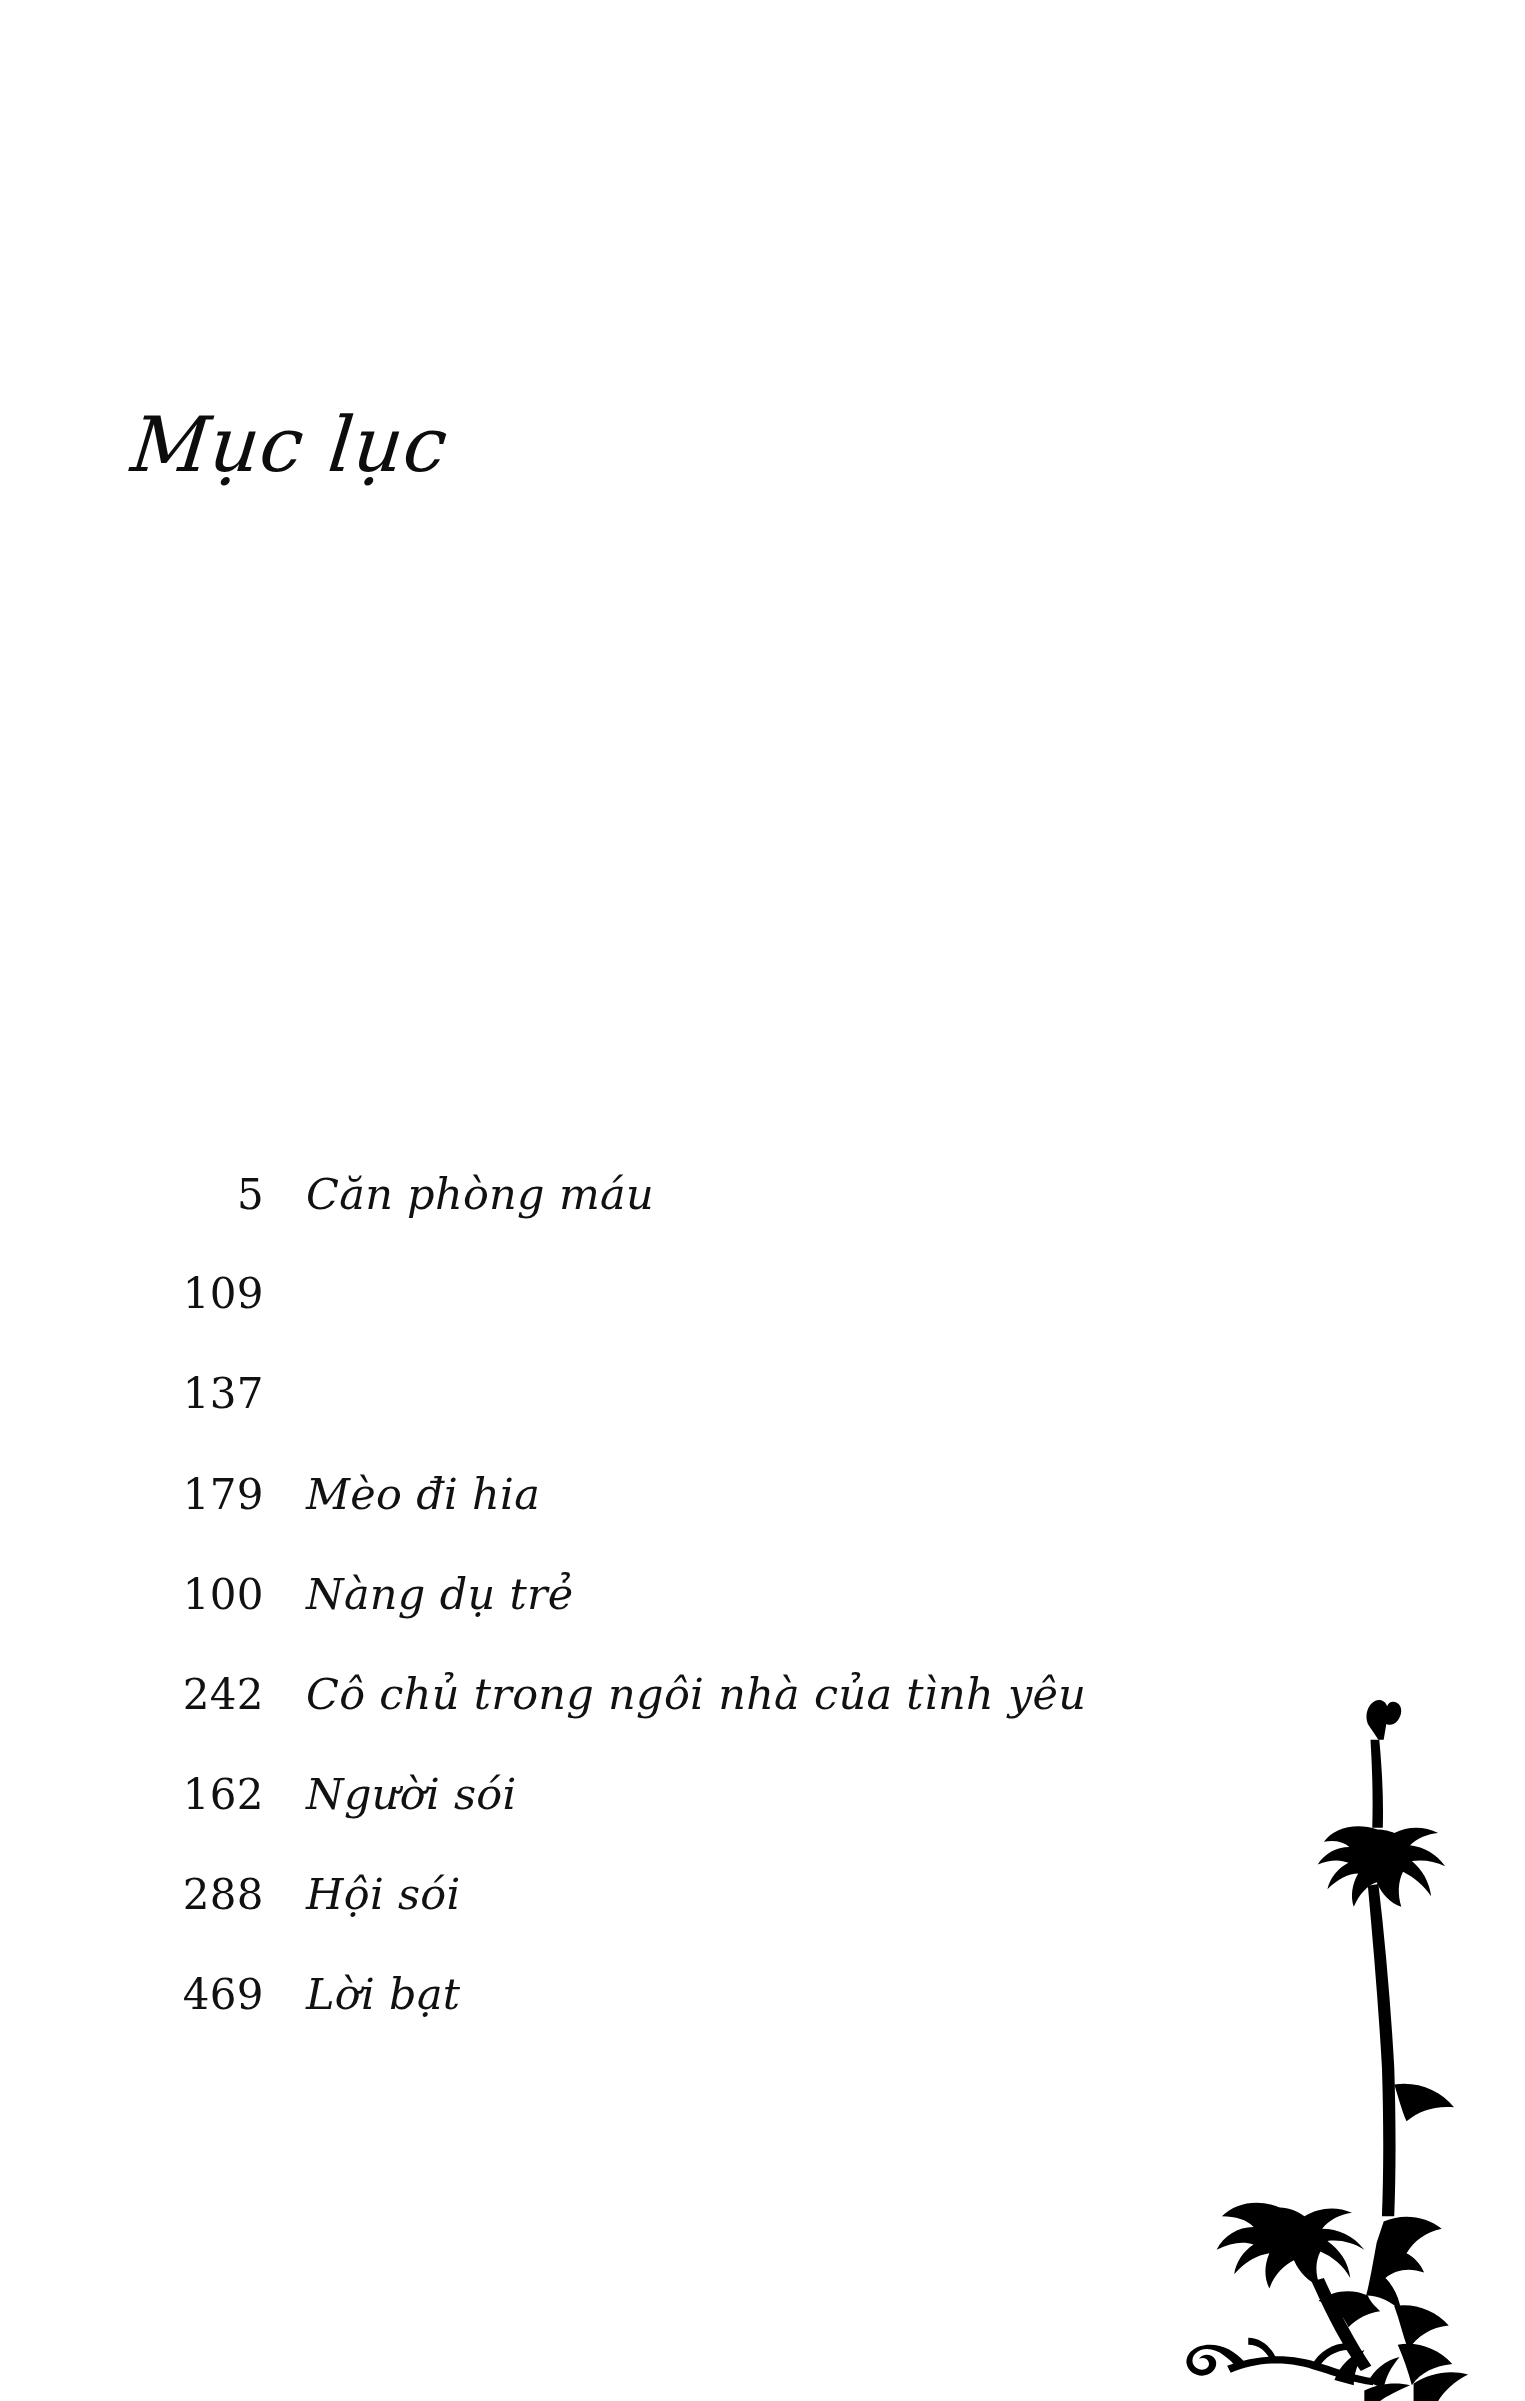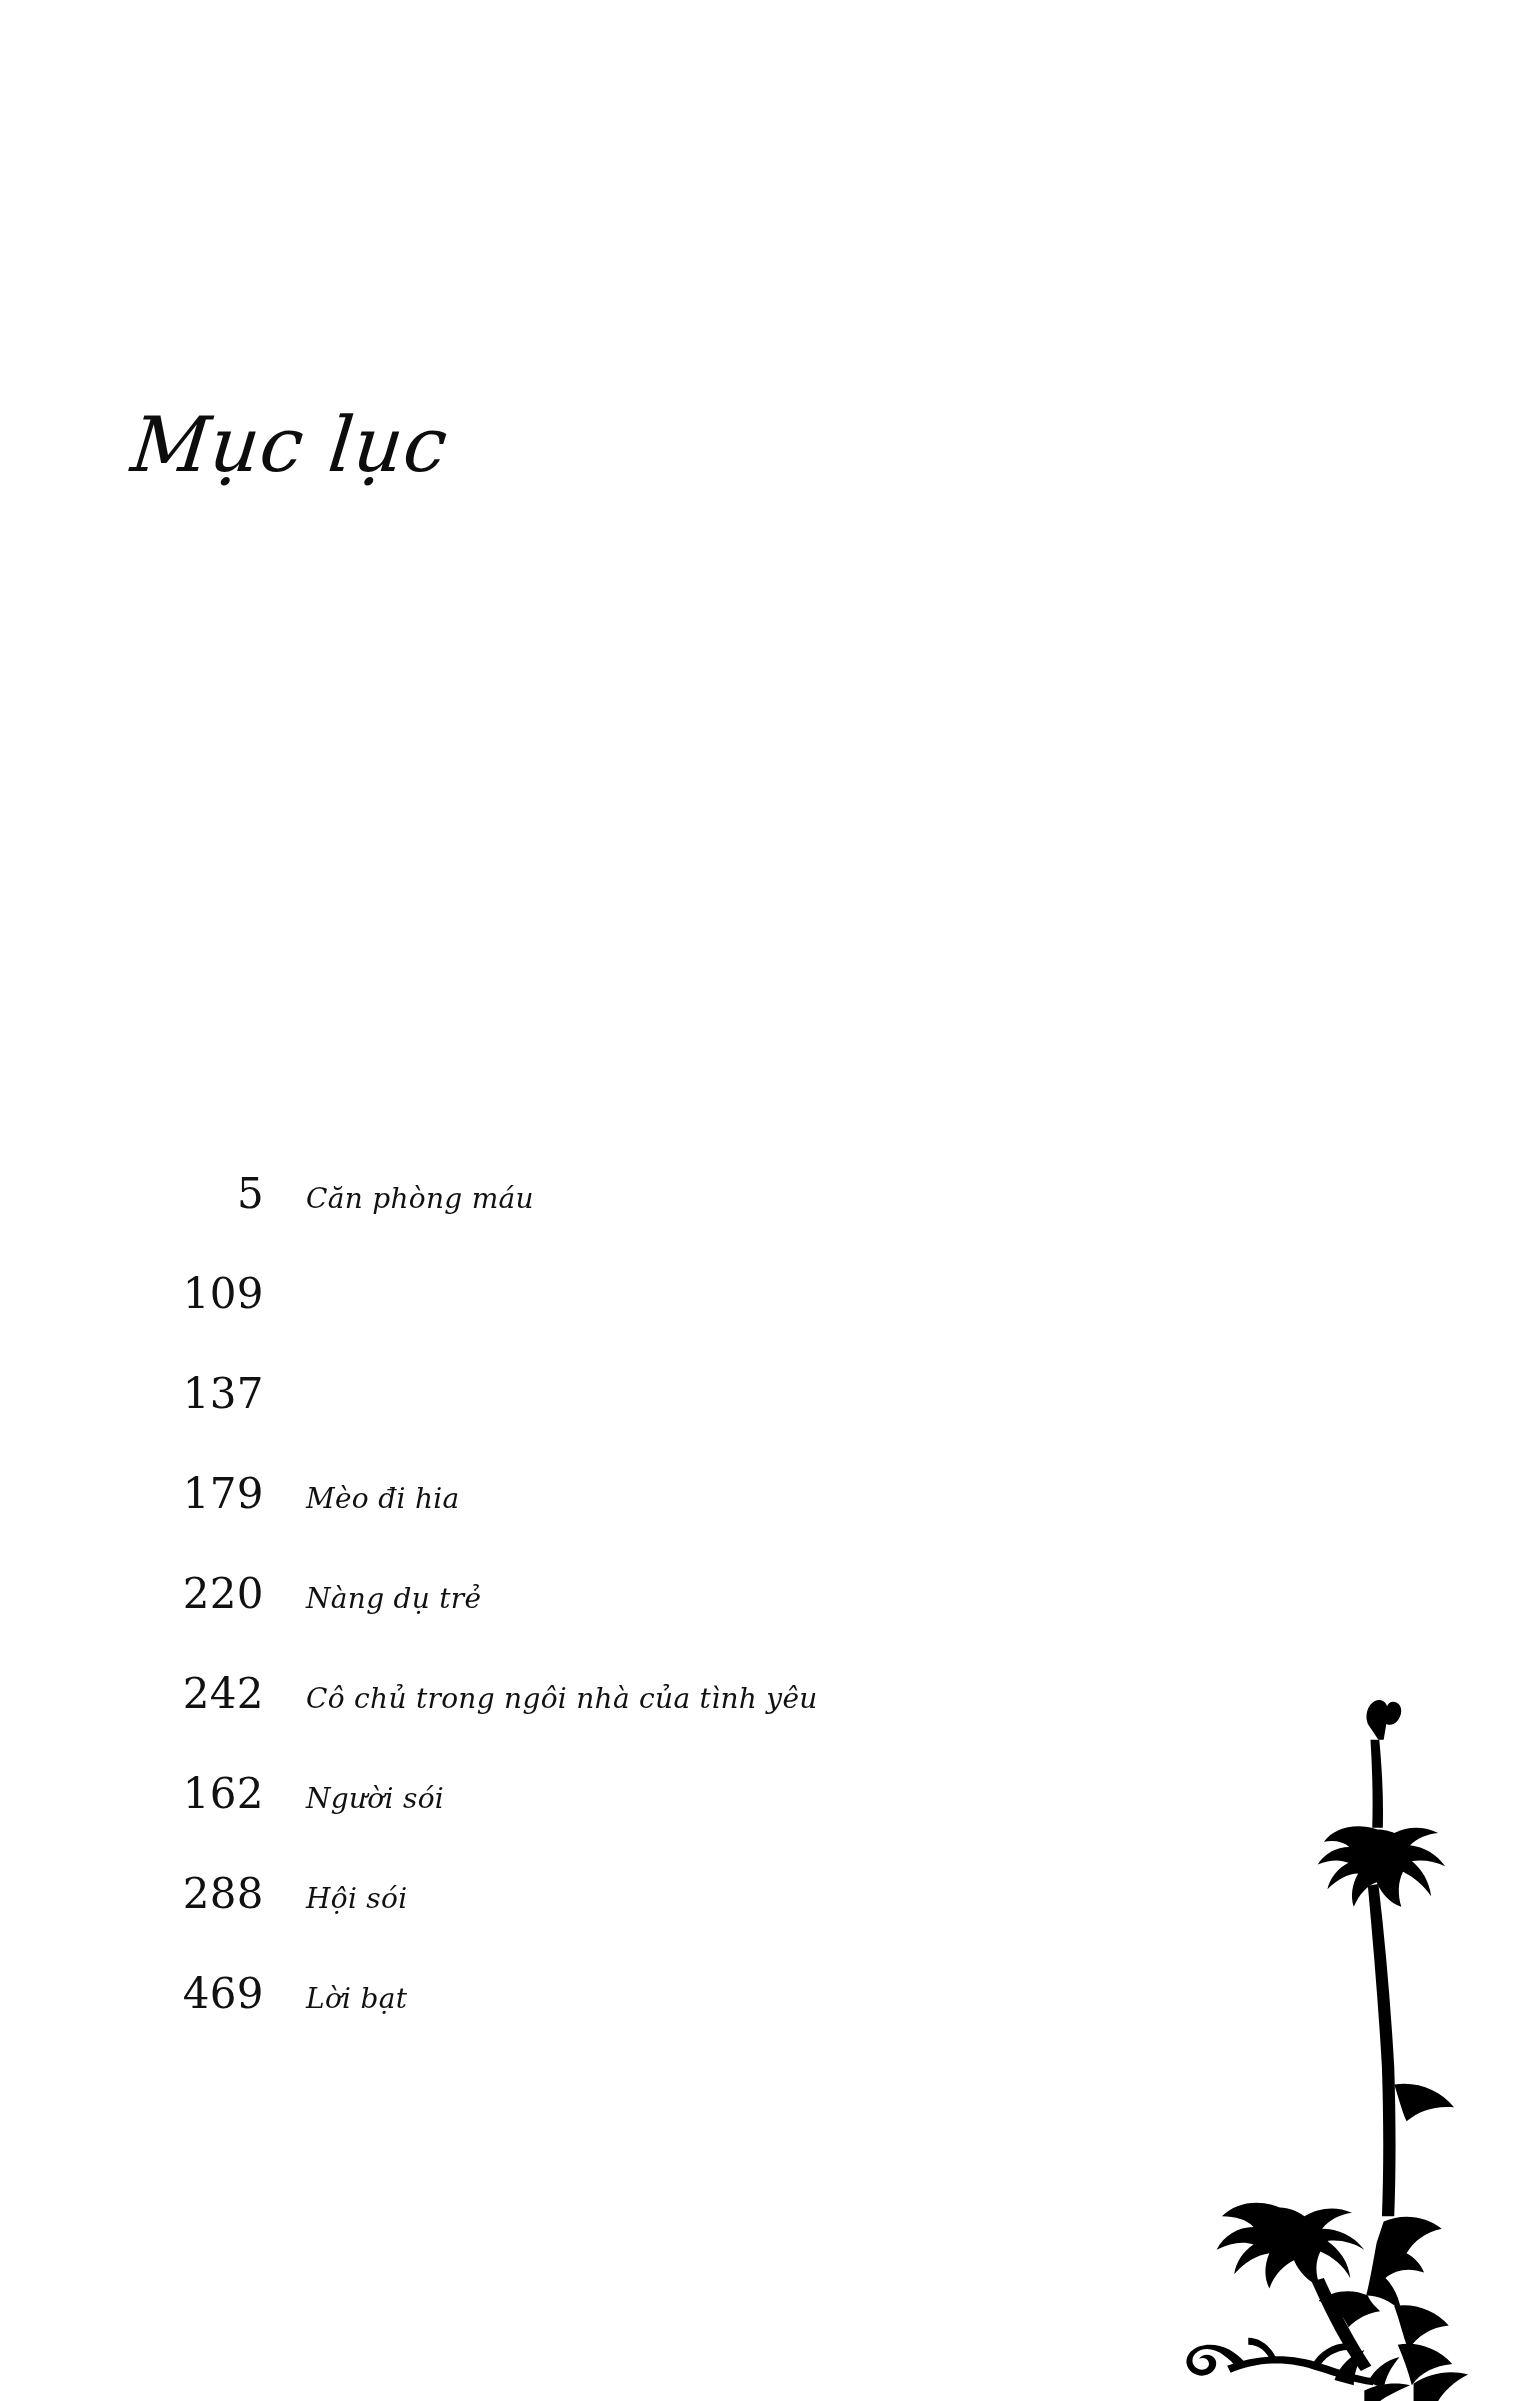--- a/index.html
+++ b/index.html
@@ -59,21 +59,21 @@
     font-style: normal;
     color: #111111;
     padding-right: 0;
     letter-spacing: 0.4px;
   }
 
   .toc-label {
     margin-left: 42px;
     font-family: "DejaVu Serif", serif;
     font-style: italic;
-    font-size: 28px;
+    font-size: 43px;
     color: #111111;
     white-space: nowrap;
     letter-spacing: 0.3px;
   }
 
   
   .ornament {
     position: absolute;
     right: 35px;
     bottom: 0px;
@@ -108,21 +108,21 @@
     <div class="toc-row">
       <span class="toc-page">137</span>
     </div>
 
     <div class="toc-row">
       <span class="toc-page">179</span>
       <span class="toc-label">Mèo đi hia</span>
     </div>
 
     <div class="toc-row">
-      <span class="toc-page">220</span>
+      <span class="toc-page">100</span>
       <span class="toc-label">Nàng dụ trẻ</span>
     </div>
 
 
     <div class="toc-row">
       <span class="toc-page">242</span>
       <span class="toc-label">Cô chủ trong ngôi nhà của tình yêu</span>
     </div>
 
     <div class="toc-row">

